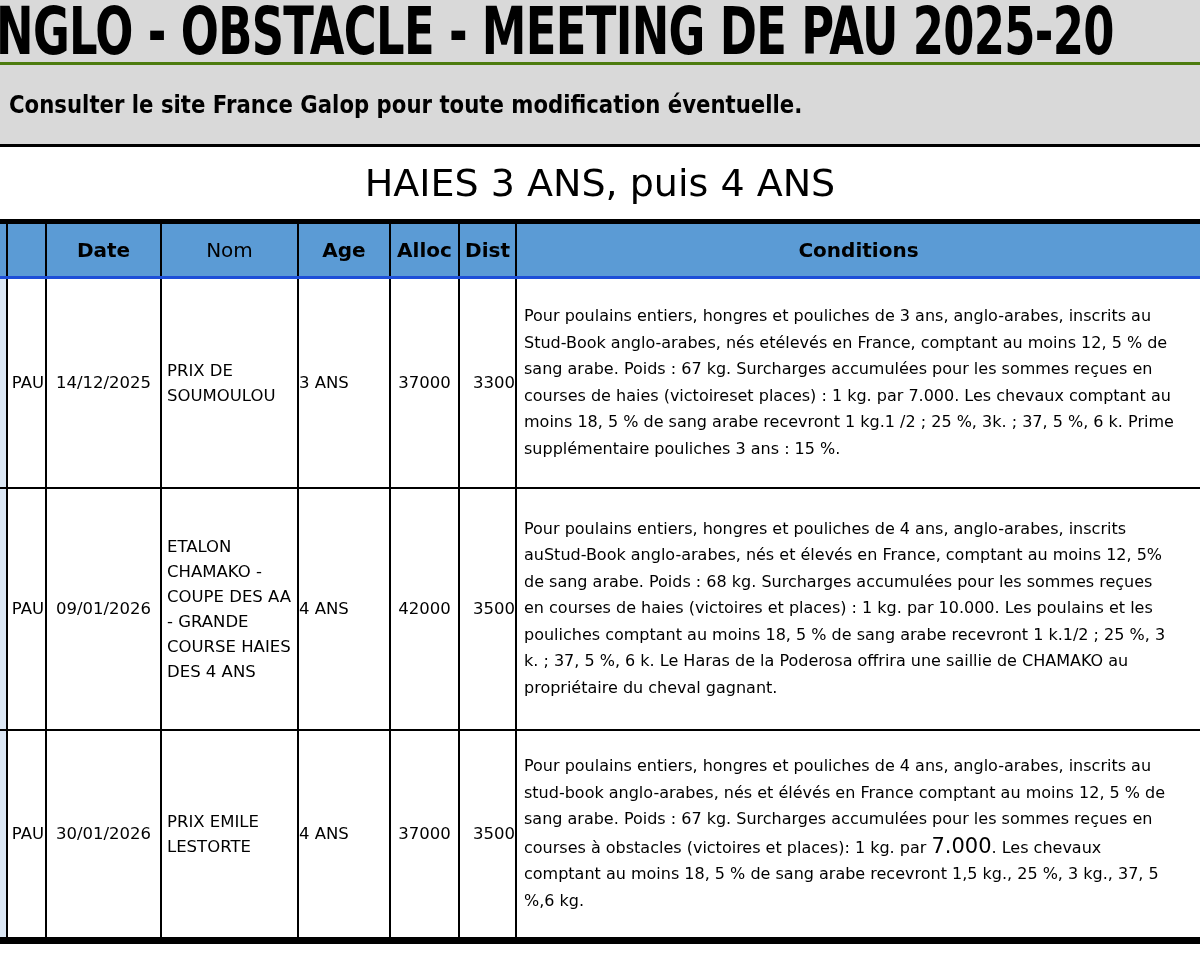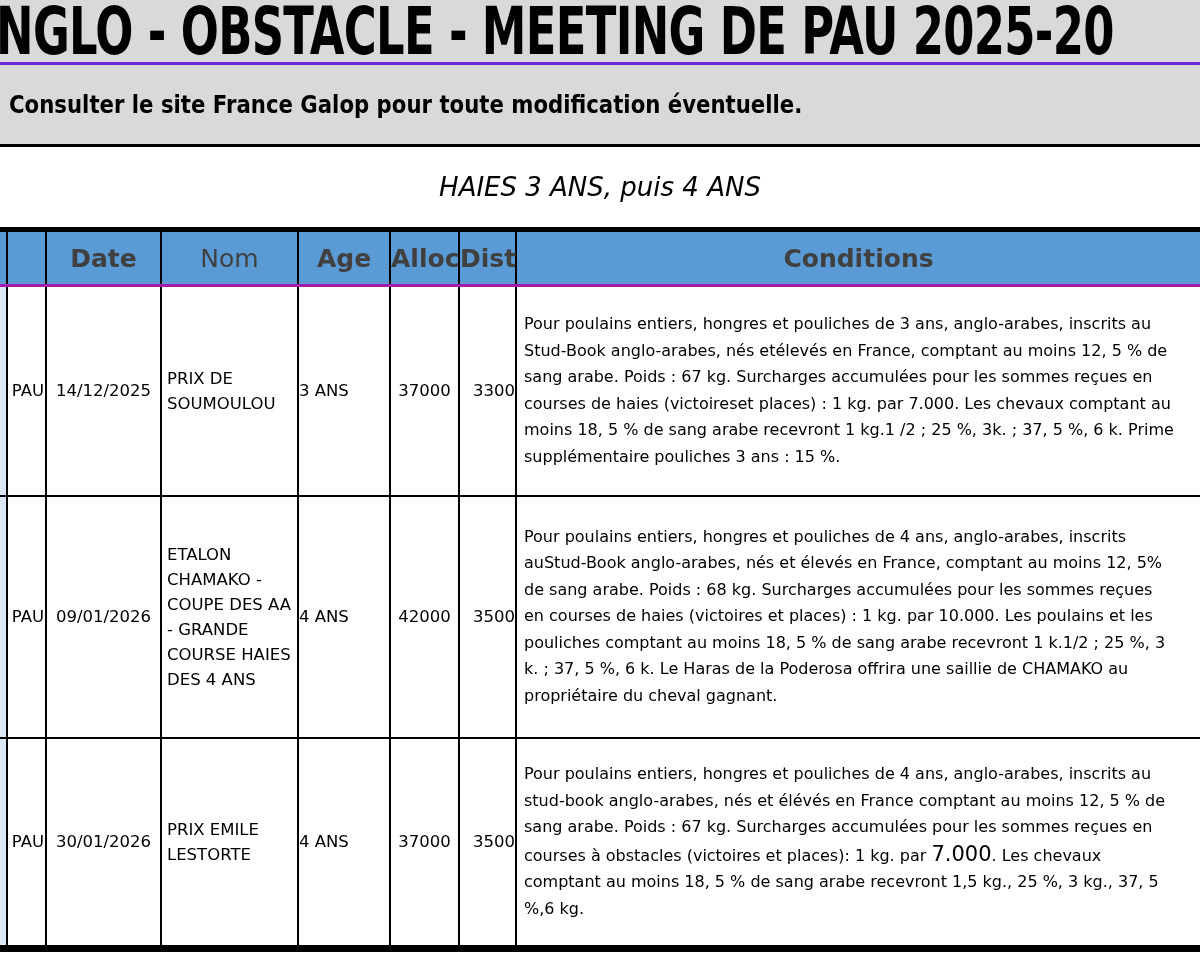--- a/index.html
+++ b/index.html
@@ -4,59 +4,59 @@
 <style>
   * { box-sizing: border-box; margin: 0; padding: 0; }
   html, body {
     width: 1200px; height: 955px; overflow: hidden;
     background: #ffffff;
     font-family: "DejaVu Sans", "Liberation Sans", sans-serif;
     color: #000;
   }
   .title-band {
     height: 65px; background: #d9d9d9;
-    border-bottom: 3px solid #6d28d9;
+    border-bottom: 3px solid #4d7c0f;
     overflow: hidden; display: flex; align-items: center;
   }
   .title {
     font-size: 66px; font-weight: bold; white-space: nowrap;
     transform: scaleX(0.68); transform-origin: left center;
     margin-left: -4px; letter-spacing: -1px;
   }
   .notice-band {
     height: 82px; background: #d9d9d9;
     border-bottom: 3px solid #000;
     display: flex; align-items: center; overflow: hidden;
   }
   .notice {
     font-size: 25px; font-weight: bold; white-space: nowrap;
     transform: scaleX(0.85); transform-origin: left center;
     margin-left: 9px;
   }
   .section-heading {
-    height: 80px; display: flex; align-items: center; justify-content: center;
-    font-size: 26px; font-weight: 400; background: #fff; font-style: italic;
+    height: 72px; display: flex; align-items: center; justify-content: center;
+    font-size: 38px; font-weight: 400; background: #fff;
   }
   table.races {
     width: 1200px; border-collapse: collapse; table-layout: fixed;
     border-top: 5px solid #000; border-bottom: 7px solid #000;
   }
   col.c-sliver { width: 7px; }
   col.c-site   { width: 39px; }
   col.c-date   { width: 115px; }
   col.c-nom    { width: 137px; }
   col.c-age    { width: 92px; }
   col.c-alloc  { width: 69px; }
   col.c-dist   { width: 57px; }
   th, td { border: 2px solid #000; vertical-align: middle; }
   thead th {
-    background: #5b9bd5; color: #404040;
-    font-size: 25px; font-weight: bold;
+    background: #5b9bd5; color: #000000;
+    font-size: 20px; font-weight: bold;
     height: 56px; text-align: center;
-    border-bottom: 3px solid #a21caf;
+    border-bottom: 3px solid #1d4ed8;
   }
   thead th.th-nom { font-weight: 400; }
   td.sliver { background: #dbe7f5; border-left: none; padding: 0; }
   thead th.th-sliver { border-left: none; }
   thead th.th-cond, td.cond { border-right: none; }
   tr.row-1 { height: 210px; }
   tr.row-2 { height: 242px; }
   tr.row-3 { height: 211px; }
   td { font-size: 16.5px; }
   td.site  { text-align: center; padding-left: 3px; }

